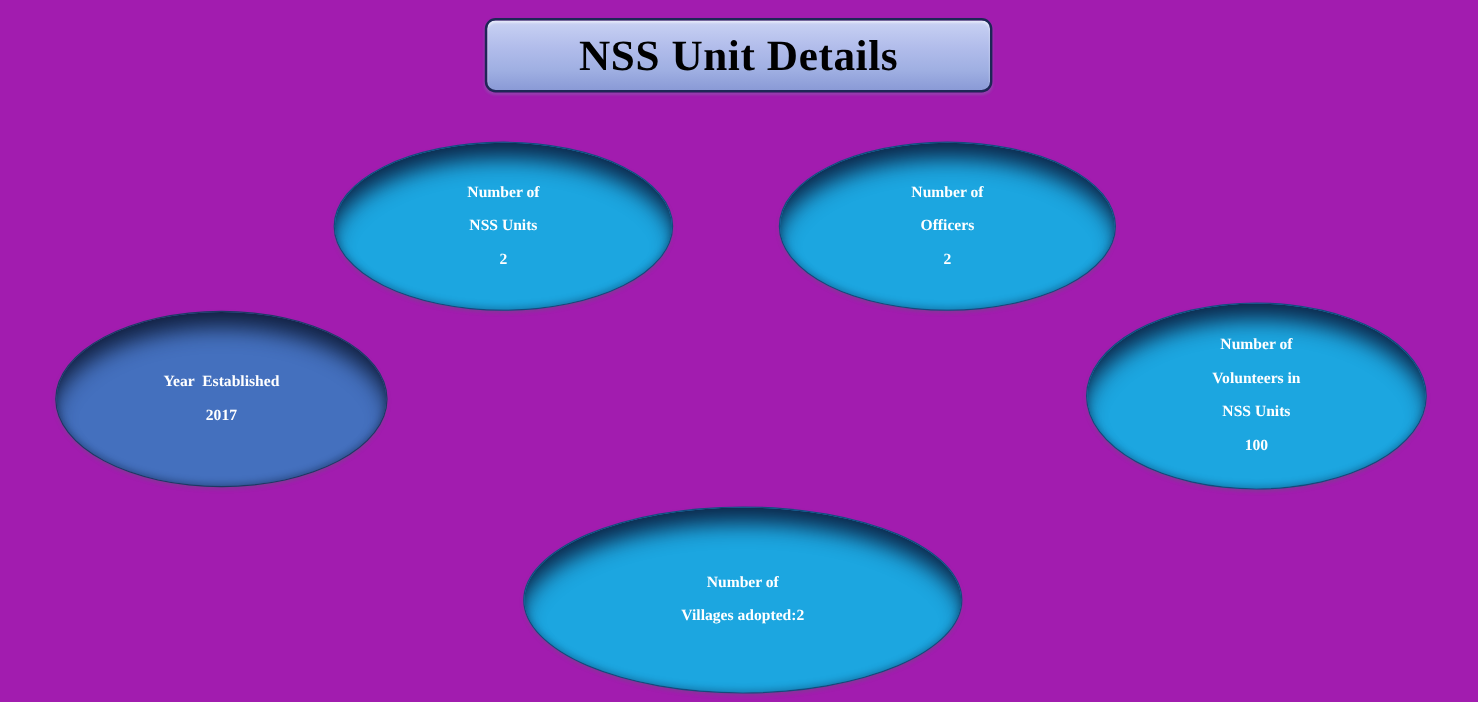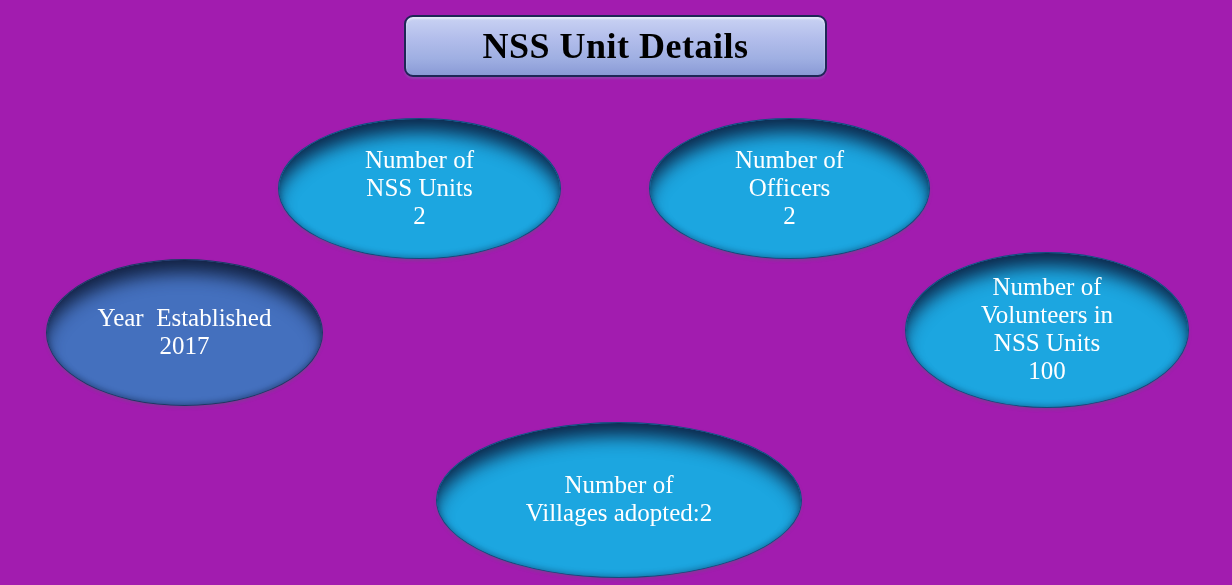--- a/index.html
+++ b/index.html
@@ -58,23 +58,23 @@
   .ellipse.cyan { background-color: #1ca6e0; }
   .ellipse.blue {
     background-color: #4470be;
     border-color: #1f3864;
     box-shadow:
       inset 0 17px 18px -4px rgba(15,28,58,0.93),
       inset 0 -2px 5px rgba(15,35,75,0.40),
       0 2px 3px rgba(90,95,115,0.35);
   }
   .ellipse .label {
-    font-weight: normal;
+    font-weight: bold;
     color: #ffffff;
-    font-size: 25px;
+    font-size: 13px;
     line-height: 28px;
     white-space: pre-wrap;
     padding-bottom: 2px;
   }
 
   .e-nss-units  { left: 278px; top: 118px; width: 283px; height: 141px; }
   .e-officers   { left: 649px; top: 118px; width: 281px; height: 141px; }
   .e-year       { left: 46px;  top: 259px; width: 277px; height: 147px; justify-content: center; }
   .e-volunteers { left: 905px; top: 252px; width: 284px; height: 156px; }
   .e-villages   { left: 436px; top: 422px; width: 366px; height: 156px; }

